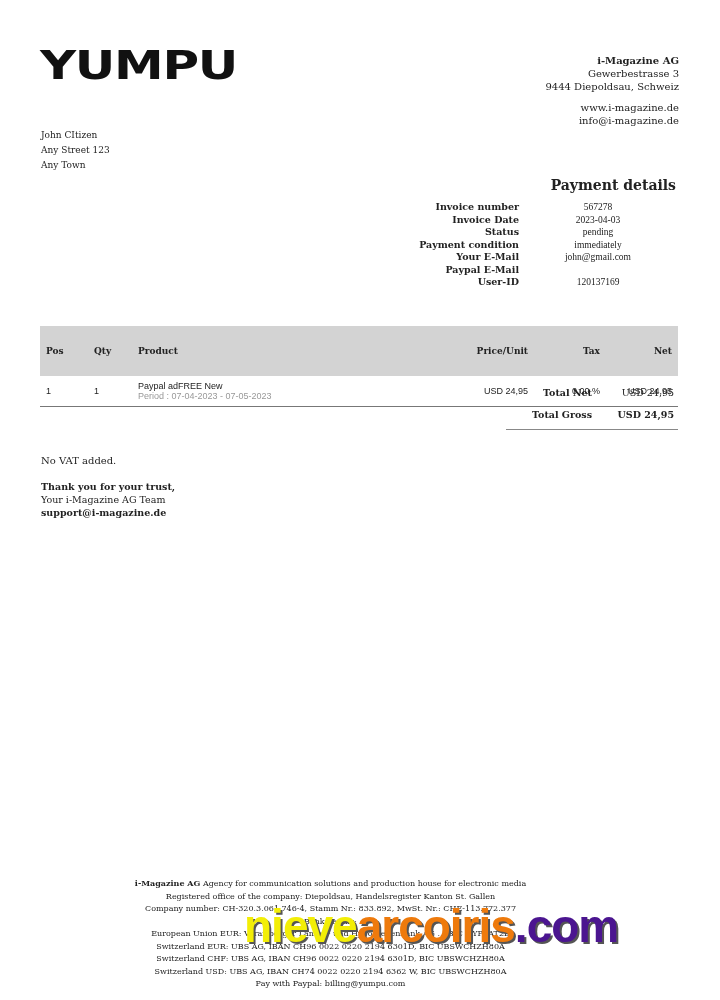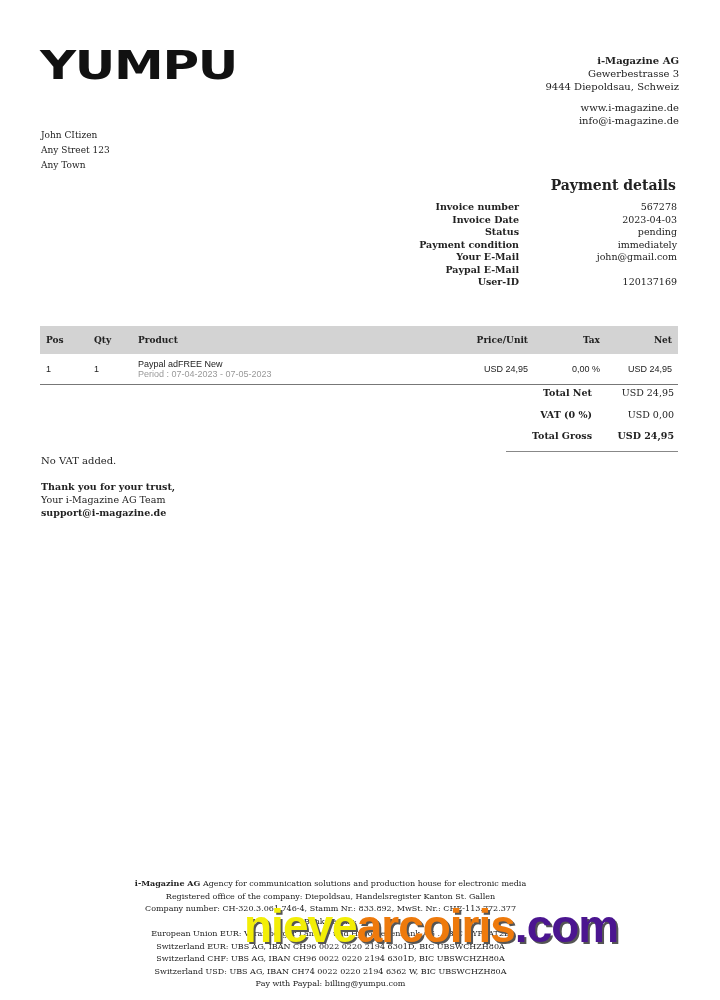--- a/index.html
+++ b/index.html
@@ -7,23 +7,23 @@
   .abs { position: absolute; }
   .logo { left: 40px; top: 46px; font-family: "DejaVu Sans", sans-serif; font-weight: 900; font-size: 39px; letter-spacing: -1px; color: #111; transform: scaleX(1.28); transform-origin: left top; line-height: 1; }
   .sender { right: 41px; top: 54px; text-align: right; font-size: 10px; line-height: 13px; }
   .sender .name { font-weight: bold; }
   .sender .web { margin-top: 8px; }
   .recipient { left: 41px; top: 128px; font-size: 9px; line-height: 15px; }
   .pd-title { right: 44px; top: 177px; font-size: 14px; font-weight: bold; }
   .pd { left: 380px; top: 201px; width: 305px; font-size: 9.5px; }
   .pd-row { display: flex; height: 12.5px; line-height: 12.5px; }
   .pd-label { width: 139px; text-align: right; font-weight: bold; }
-  .pd-value { width: 158px; text-align: right; }
+  .pd-value { width: 158px; text-align: center; font-family: Liberation Serif, serif; }
   .items { left: 40px; top: 326px; width: 638px; border-collapse: collapse; font-size: 9px; }
-  .items th { background: #d3d3d3; font-weight: bold; height: 20px; padding: 4px 6px; text-align: left; }
+  .items th { background: #d3d3d3; font-weight: bold; height: 20px; padding: 15px 6px; text-align: left; }
   .items th.r, .items td.r { text-align: right; }
   .items td { font-family: "Liberation Sans", sans-serif; vertical-align: middle; padding: 2px 6px; height: 26px; border-bottom: 1.5px solid #777; }
   .items .period { color: #999; }
   .totals { left: 506px; top: 382px; width: 172px; font-size: 9.5px; border-bottom: 1.5px solid #888; padding-bottom: 4px; }
   .tot-row { display: flex; height: 21.5px; line-height: 21.5px; }
   .tot-label { width: 86px; text-align: right; font-weight: bold; }
   .tot-value { width: 82px; text-align: right; }
   .tot-row.gross .tot-value { font-weight: bold; }
   .note { left: 41px; top: 455px; font-size: 10px; }
   .thanks { left: 41px; top: 480px; font-size: 9.5px; line-height: 13px; }
@@ -109,24 +109,20 @@
       <td class="r">USD 24,95</td>
     </tr>
   </tbody>
 </table>
 
 <div class="abs totals">
   <div class="tot-row">
       <span class="tot-label">Total Net</span>
       <span class="tot-value">USD 24,95</span>
     </div>
-  <div class="tot-row">
-      <span class="tot-label">VAT (0 %)</span>
-      <span class="tot-value">USD 0,00</span>
-    </div>
   <div class="tot-row gross">
       <span class="tot-label">Total Gross</span>
       <span class="tot-value">USD  24,95</span>
     </div>
 </div>
 
 <div class="abs note">No VAT added.</div>
 
 <div class="abs thanks">
   <div class="b">Thank you for your trust,</div>

